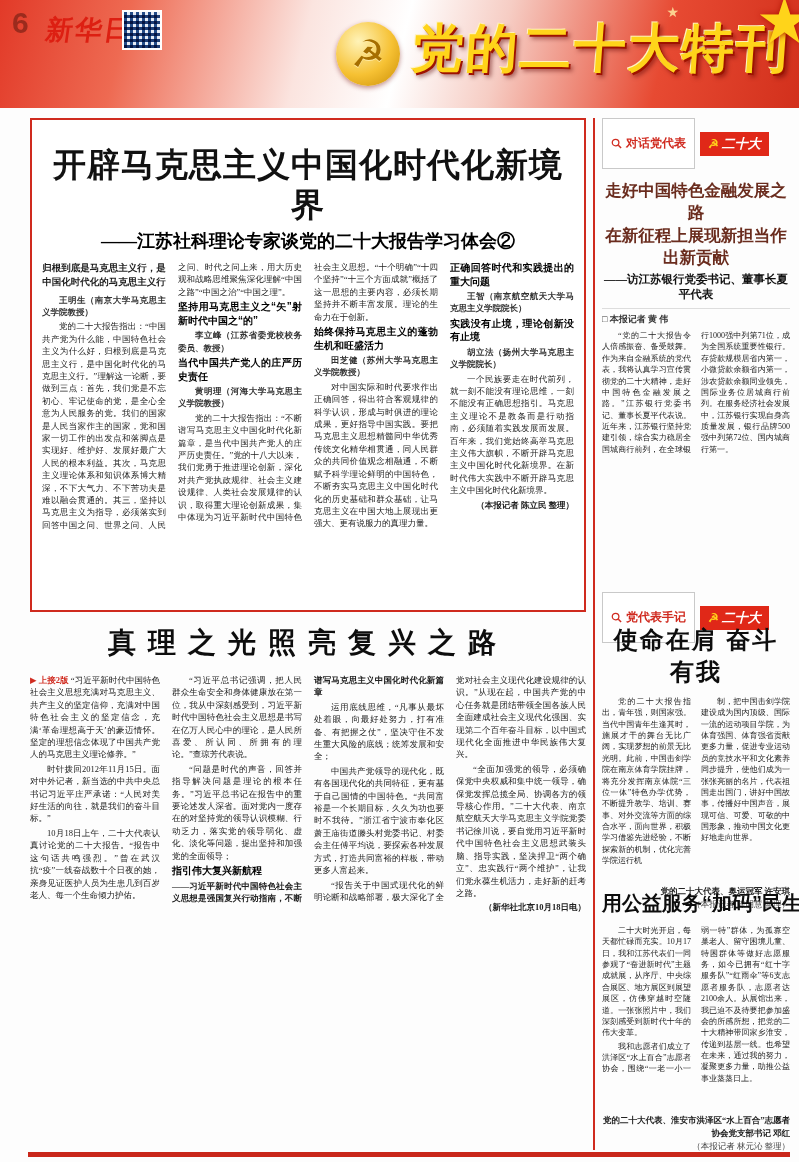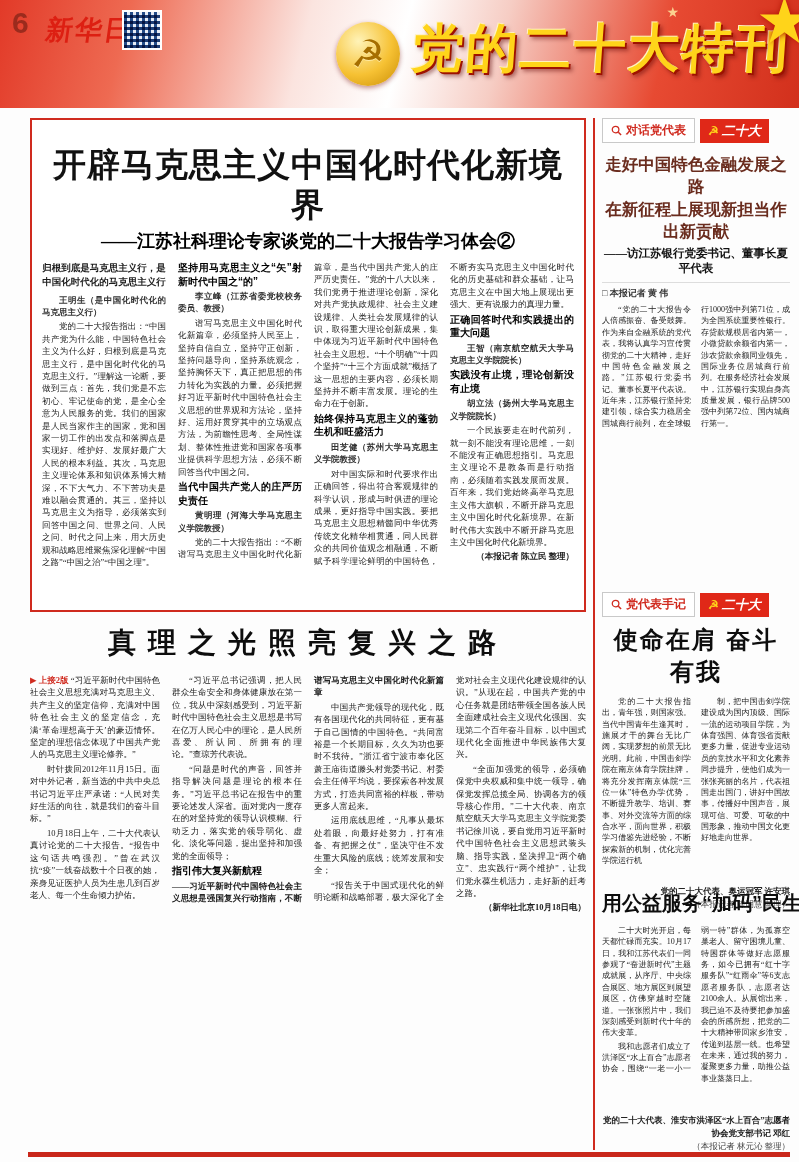--- a/index.html
+++ b/index.html
@@ -52,21 +52,21 @@
   .cols4b{column-count:4;column-gap:12px;height:468px;overflow:hidden;font-size:8.5px;
           line-height:1.46;text-align:justify;}
   .cols4b p{margin:0 0 2px;text-indent:2em;}
   .cont{color:#d02b20;font-weight:bold;}
   .subdek{font-size:8.5px;font-weight:bold;text-indent:0 !important;margin-bottom:3px;}
   
   .vrule{position:absolute;left:593px;top:118px;width:2px;height:1032px;background:#cf2a1e;}
   .rcol{position:absolute;left:602px;top:118px;width:188px;height:1034px;}
   .badges{display:flex;gap:5px;align-items:center;}
   .badge-w{display:flex;align-items:center;gap:4px;border:1px solid #c9c9c9;background:#fff;
-           padding:3px 8px;color:#d02b20;font-weight:bold;font-size:12px;
+           padding:16px 8px;color:#d02b20;font-weight:bold;font-size:12px;
            font-family:"Liberation Sans",sans-serif;}
   .badge-r{display:flex;align-items:center;gap:3px;background:#e02818;color:#fff;
            padding:3px 8px;font-weight:900;font-size:13px;font-style:italic;
            font-family:"Liberation Sans",sans-serif;}
   .badge-r .emb{color:#ffd21a;font-style:normal;font-size:12px;}
   .r-art1-h{font-family:"Liberation Sans",sans-serif;font-weight:900;color:#6a2c1e;
             font-size:16.5px;line-height:1.35;text-align:center;margin:10px 0 4px;}
   .r-dek{font-weight:bold;font-size:11.5px;text-align:center;color:#111;margin:2px 0 6px;}
   .r-byl{font-size:9px;font-weight:bold;color:#333;border-top:1px solid #ddd;
          padding-top:4px;margin-bottom:4px;}
@@ -98,25 +98,24 @@
     <div class="banner">党的二十大特刊</div>
     <div class="hdr-star">★</div>
     <div class="hdr-star2">★</div>
   </div>
 
   <div class="redbox">
     <div class="mainhead">开辟马克思主义中国化时代化新境界</div>
     <div class="mainsub">——江苏社科理论专家谈党的二十大报告学习体会②</div>
     <div class="cols4">
       <p class="lead">归根到底是马克思主义行，是中国化时代化的马克思主义行</p>
-      <p class="byl">王明生（是中国化时代化的马克思主义行）</p>
+      <p class="byl">王明生（南京大学马克思主义学院教授）</p>
       <p>党的二十大报告指出：“中国共产党为什么能，中国特色社会主义为什么好，归根到底是马克思主义行，是中国化时代化的马克思主义行。”理解这一论断，要做到三点：首先，我们党是不忘初心、牢记使命的党，是全心全意为人民服务的党。我们的国家是人民当家作主的国家，党和国家一切工作的出发点和落脚点是实现好、维护好、发展好最广大人民的根本利益。其次，马克思主义理论体系和知识体系博大精深，不下大气力、不下苦功夫是难以融会贯通的。其三，坚持以马克思主义为指导，必须落实到回答中国之问、世界之问、人民之问、时代之问上来，用大历史观和战略思维聚焦深化理解“中国之路”“中国之治”“中国之理”。</p>
       <p class="subhd">坚持用马克思主义之“矢”射新时代中国之“的”</p>
       <p class="byl">李立峰（江苏省委党校校务委员、教授）</p>
-      <p>谱写马克思主义中国化时代化新篇章，必须坚持人民至上，坚持自信自立，坚持守正创新，坚持问题导向，坚持系统观念，坚持胸怀天下，真正把思想的伟力转化为实践的力量。必须把握好习近平新时代中国特色社会主义思想的世界观和方法论，坚持好、运用好贯穿其中的立场观点方法，为前瞻性思考、全局性谋划、整体性推进党和国家各项事业提供科学思想方法，必须不断回答当代中国之问。</p>
       <p class="subhd">当代中国共产党人的庄严历史责任</p>
       <p class="byl">黄明理（河海大学马克思主义学院教授）</p>
       <p>党的二十大报告指出：“不断谱写马克思主义中国化时代化新篇章，是当代中国共产党人的庄严历史责任。”党的十八大以来，我们党勇于推进理论创新，深化对共产党执政规律、社会主义建设规律、人类社会发展规律的认识，取得重大理论创新成果，集中体现为习近平新时代中国特色社会主义思想。“十个明确”“十四个坚持”“十三个方面成就”概括了这一思想的主要内容，必须长期坚持并不断丰富发展。理论的生命力在于创新。</p>
       <p class="subhd">始终保持马克思主义的蓬勃生机和旺盛活力</p>
       <p class="byl">田芝健（苏州大学马克思主义学院教授）</p>
       <p>对中国实际和时代要求作出正确回答，得出符合客观规律的科学认识，形成与时俱进的理论成果，更好指导中国实践。要把马克思主义思想精髓同中华优秀传统文化精华相贯通，同人民群众的共同价值观念相融通，不断赋予科学理论鲜明的中国特色，不断夯实马克思主义中国化时代化的历史基础和群众基础，让马克思主义在中国大地上展现出更强大、更有说服力的真理力量。</p>
       <p class="subhd">正确回答时代和实践提出的重大问题</p>
       <p class="byl">王智（南京航空航天大学马克思主义学院院长）</p>
       <p class="subhd">实践没有止境，理论创新没有止境</p>
       <p class="byl">胡立法（扬州大学马克思主义学院院长）</p>
@@ -128,22 +127,22 @@
   <div class="bottomsec">
     <div class="bighead">真理之光照亮复兴之路</div>
     <div class="cols4b">
       <p style="text-indent:0"><span class="cont">▶ 上接2版</span> <span>“习近平新时代中国特色社会主义思想充满对马克思主义、共产主义的坚定信仰，充满对中国特色社会主义的坚定信念，充满‘革命理想高于天’的豪迈情怀。坚定的理想信念体现了中国共产党人的马克思主义理论修养。”</span></p>
       <p>时针拨回2012年11月15日。面对中外记者，新当选的中共中央总书记习近平庄严承诺：“人民对美好生活的向往，就是我们的奋斗目标。”</p>
       <p>10月18日上午，二十大代表认真讨论党的二十大报告。“报告中这句话共鸣强烈。”曾在武汉抗“疫”一线奋战数十个日夜的她，亲身见证医护人员为生患几到百岁老人、每一个生命倾力护佑。</p>
       <p>“习近平总书记强调，把人民群众生命安全和身体健康放在第一位，我从中深刻感受到，习近平新时代中国特色社会主义思想是书写在亿万人民心中的理论，是人民所喜爱、所认同、所拥有的理论。”查琼芳代表说。</p>
       <p>“问题是时代的声音，回答并指导解决问题是理论的根本任务。”习近平总书记在报告中的重要论述发人深省。面对党内一度存在的对坚持党的领导认识模糊、行动乏力，落实党的领导弱化、虚化、淡化等问题，提出坚持和加强党的全面领导；</p>
       <p class="subhd">指引伟大复兴新航程</p>
       <p class="subdek">——习近平新时代中国特色社会主义思想是强国复兴行动指南，不断谱写马克思主义中国化时代化新篇章</p>
+      <p>运用底线思维，“凡事从最坏处着眼，向最好处努力，打有准备、有把握之仗”，坚决守住不发生重大风险的底线；统筹发展和安全；</p>
       <p>中国共产党领导的现代化，既有各国现代化的共同特征，更有基于自己国情的中国特色。“共同富裕是一个长期目标，久久为功也要时不我待。”浙江省宁波市奉化区萧王庙街道滕头村党委书记、村委会主任傅平均说，要探索各种发展方式，打造共同富裕的样板，带动更多人富起来。</p>
-      <p>运用底线思维，“凡事从最坏处着眼，向最好处努力，打有准备、有把握之仗”，坚决守住不发生重大风险的底线；统筹发展和安全；</p>
       <p>“报告关于中国式现代化的鲜明论断和战略部署，极大深化了全党对社会主义现代化建设规律的认识。”从现在起，中国共产党的中心任务就是团结带领全国各族人民全面建成社会主义现代化强国、实现第二个百年奋斗目标，以中国式现代化全面推进中华民族伟大复兴。</p>
       <p>“全面加强党的领导，必须确保党中央权威和集中统一领导，确保党发挥总揽全局、协调各方的领导核心作用。”二十大代表、南京航空航天大学马克思主义学院党委书记徐川说，要自觉用习近平新时代中国特色社会主义思想武装头脑、指导实践，坚决捍卫“两个确立”、忠实践行“两个维护”，让我们党永葆生机活力，走好新的赶考之路。</p>
       <p class="credit">（新华社北京10月18日电）</p>
     </div>
   </div>
 
   <div class="vrule"></div>
   <div class="rcol">
 
     <div class="badges">

